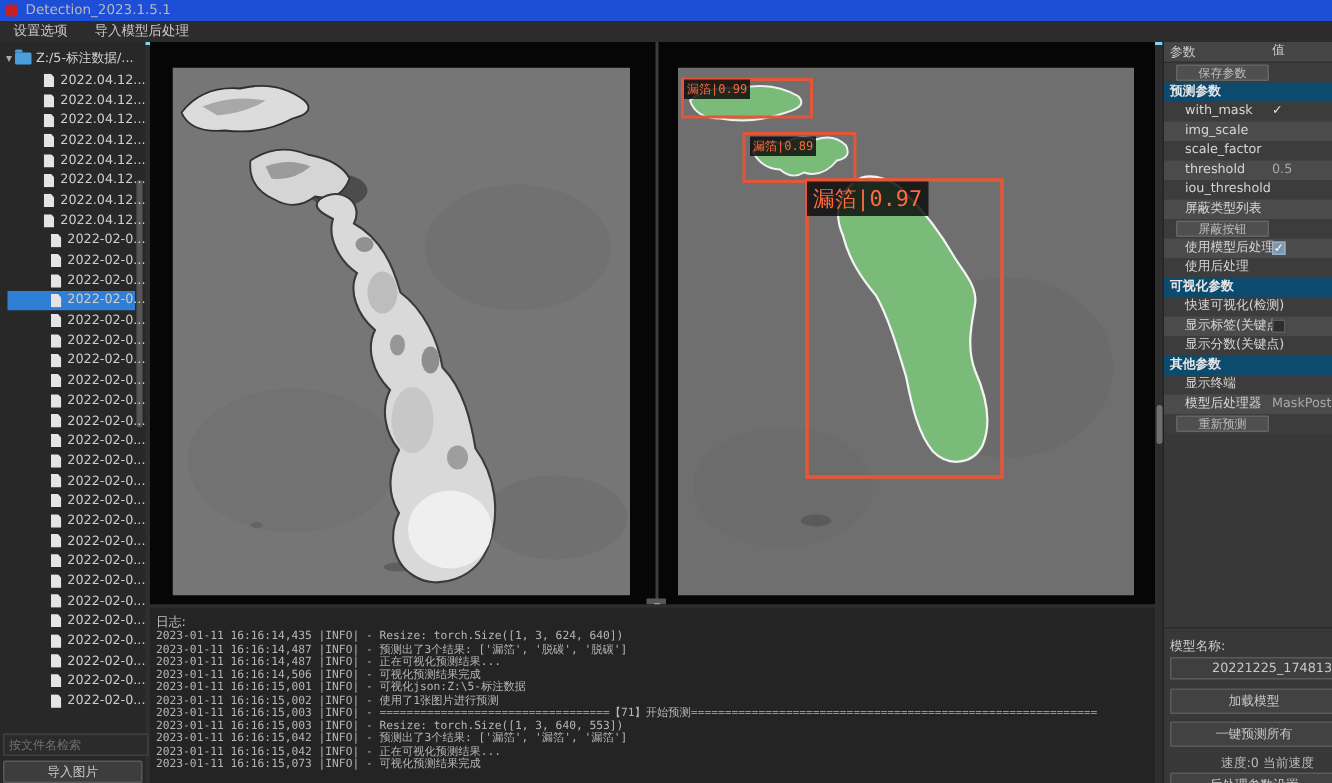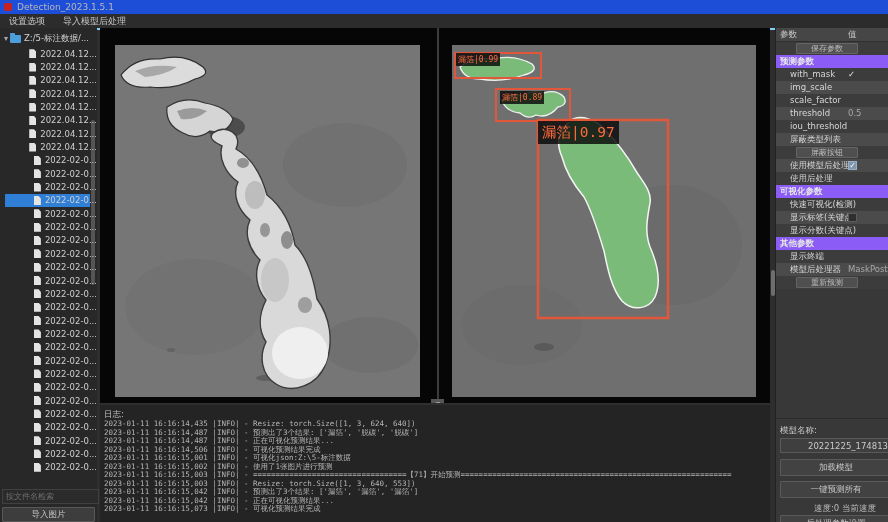--- a/index.html
+++ b/index.html
@@ -54,27 +54,27 @@
   
   #rpanel{position:absolute;left:775px;top:28px;width:113px;height:494px;background:#383838;border-left:1px solid #222;}
   #rp-header{position:absolute;left:0;top:0;right:0;height:13px;background:#464646;font-size:8.5px;
     line-height:13px;color:#cbcbcb;border-bottom:1px solid #303030;}
   #rp-header .pcol{position:absolute;left:4px;font-family:Liberation Serif, serif;}
   #rp-header .vcol{position:absolute;left:72px;}
   #params-rows{position:absolute;left:0;top:14px;right:0;}
   .prow{height:13px;line-height:13px;font-size:8.5px;position:relative;white-space:nowrap;overflow:hidden;}
   .prow.dark{background:#3c3c3c;}
   .prow.light{background:#4b4b4b;}
-  .prow.section{background:#8b5cf6;font-weight:bold;color:#e6e6e6;padding-left:4px;}
+  .prow.section{background:#0c4a6e;font-weight:bold;color:#e6e6e6;padding-left:4px;}
   .prow .plabel{position:absolute;left:14px;color:#d6d6d6;}
   .prow .pvalue{position:absolute;left:72px;color:#a8a8a8;}
   .prow .check{color:#e0e0e0;}
   .cb{display:inline-block;width:9px;height:9px;margin-top:2px;background:#2e2e2e;border:1px solid #5c5c5c;box-sizing:border-box;}
   .cb.checked{background:#7e96ad;border-color:#9ab0c4;color:#fff;font-size:8px;line-height:7px;text-align:center;}
-  .row-btn{display:block;margin-left:20px;margin-top:1px;width:62px;height:11px;background:#4f4f4f;
+  .row-btn{display:block;margin-left:8px;margin-top:1px;width:62px;height:11px;background:#4f4f4f;
     border:1px solid #646464;color:#bdbdbd;font-size:8px;font-family:inherit;border-radius:1px;padding:0;line-height:9px;}
   #rp-scroll{position:absolute;left:-5px;top:242px;width:4px;height:26px;background:#6e6e6e;border-radius:2px;}
   
   #model-sec{position:absolute;left:0;top:390px;right:0;border-top:1px solid #2a2a2a;}
   #model-name-label{position:absolute;left:4px;top:6px;font-size:8.5px;color:#cccccc;}
   #model-value{position:absolute;left:4px;top:19px;width:112px;height:15px;background:#3f3f3f;border:1px solid #5a5a5a;
     color:#c9c9c9;font-size:8.5px;line-height:14px;text-align:right;padding-right:3px;box-sizing:border-box;}
   .big-btn{position:absolute;left:4px;width:112px;height:17px;background:#424242;border:1px solid #5a5a5a;
     color:#c9c9c9;font-size:8.5px;font-family:inherit;border-radius:1px;}
   #load-btn{top:40px;}

